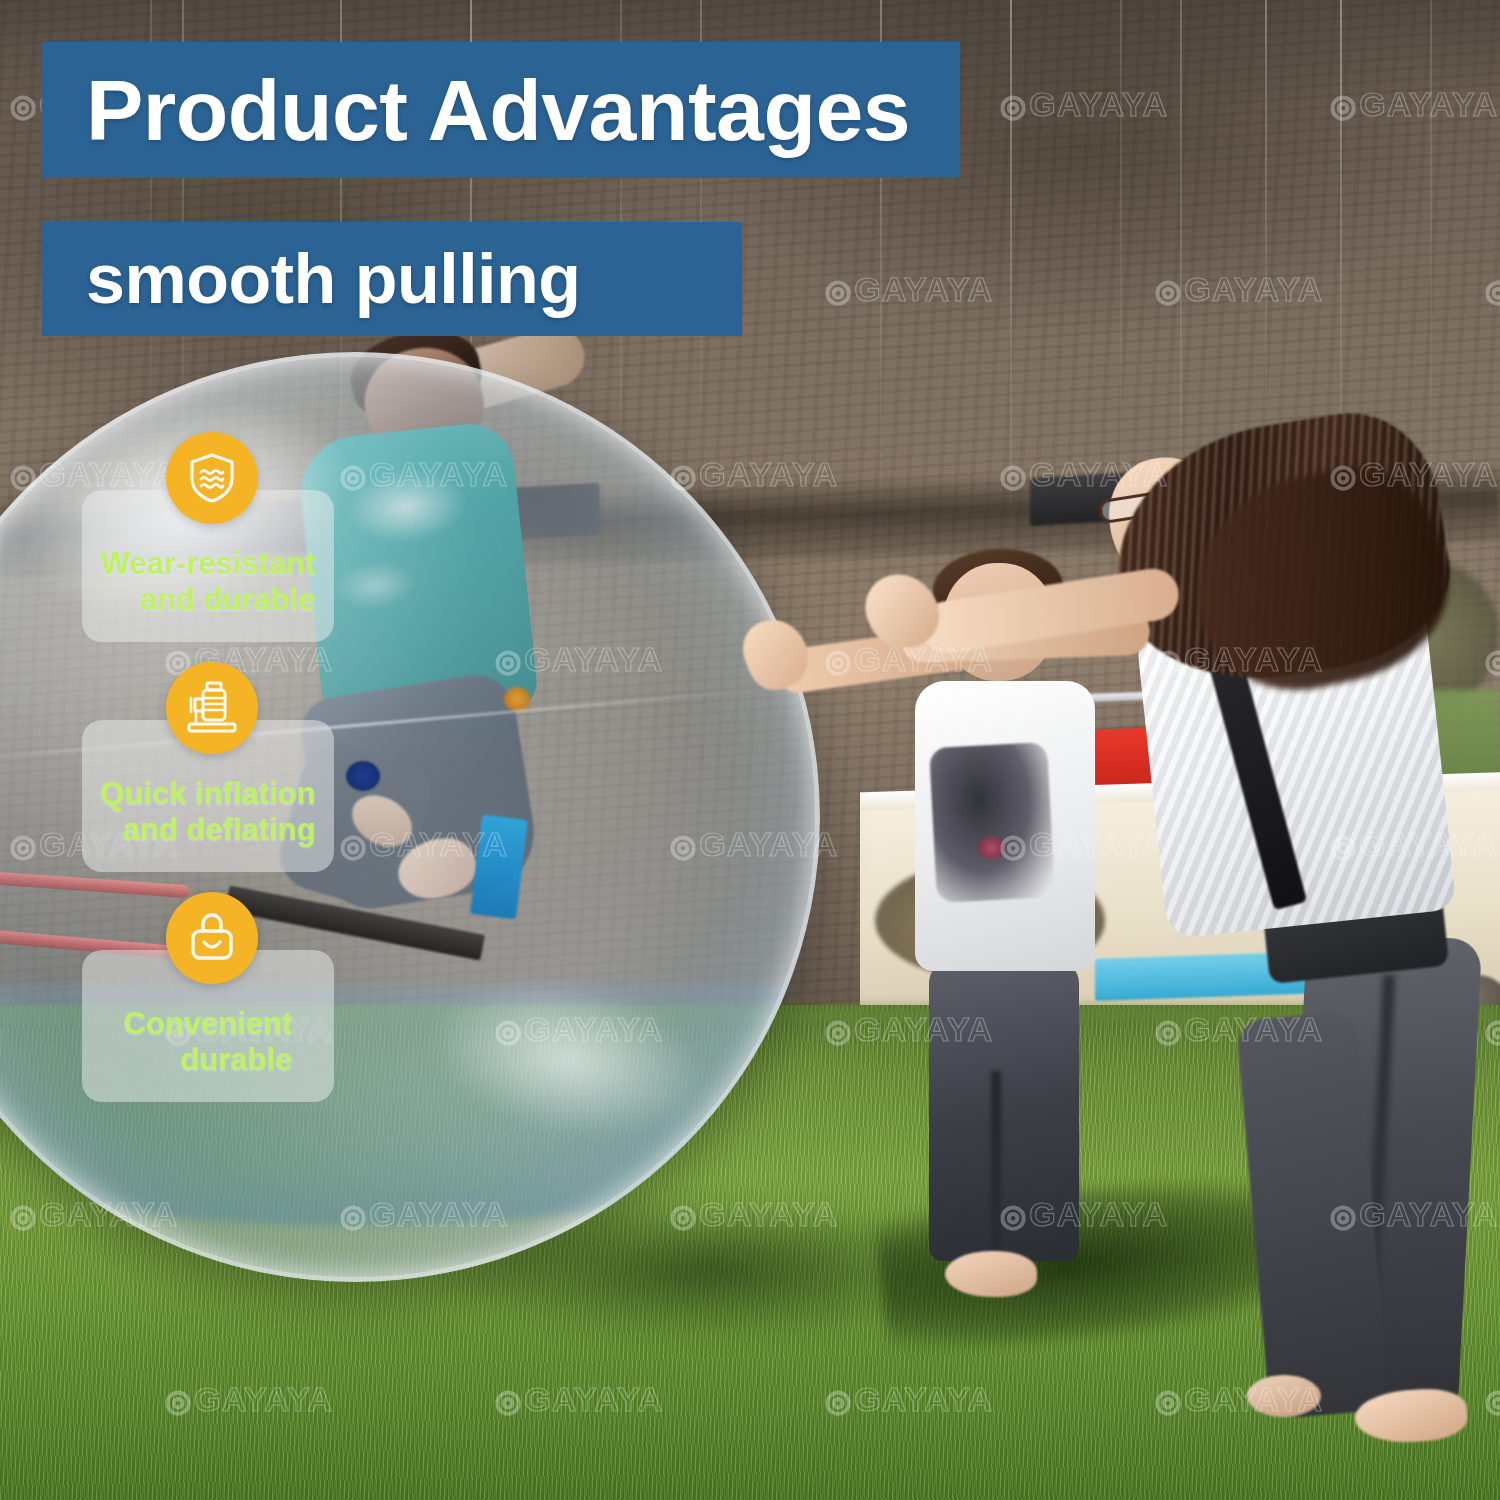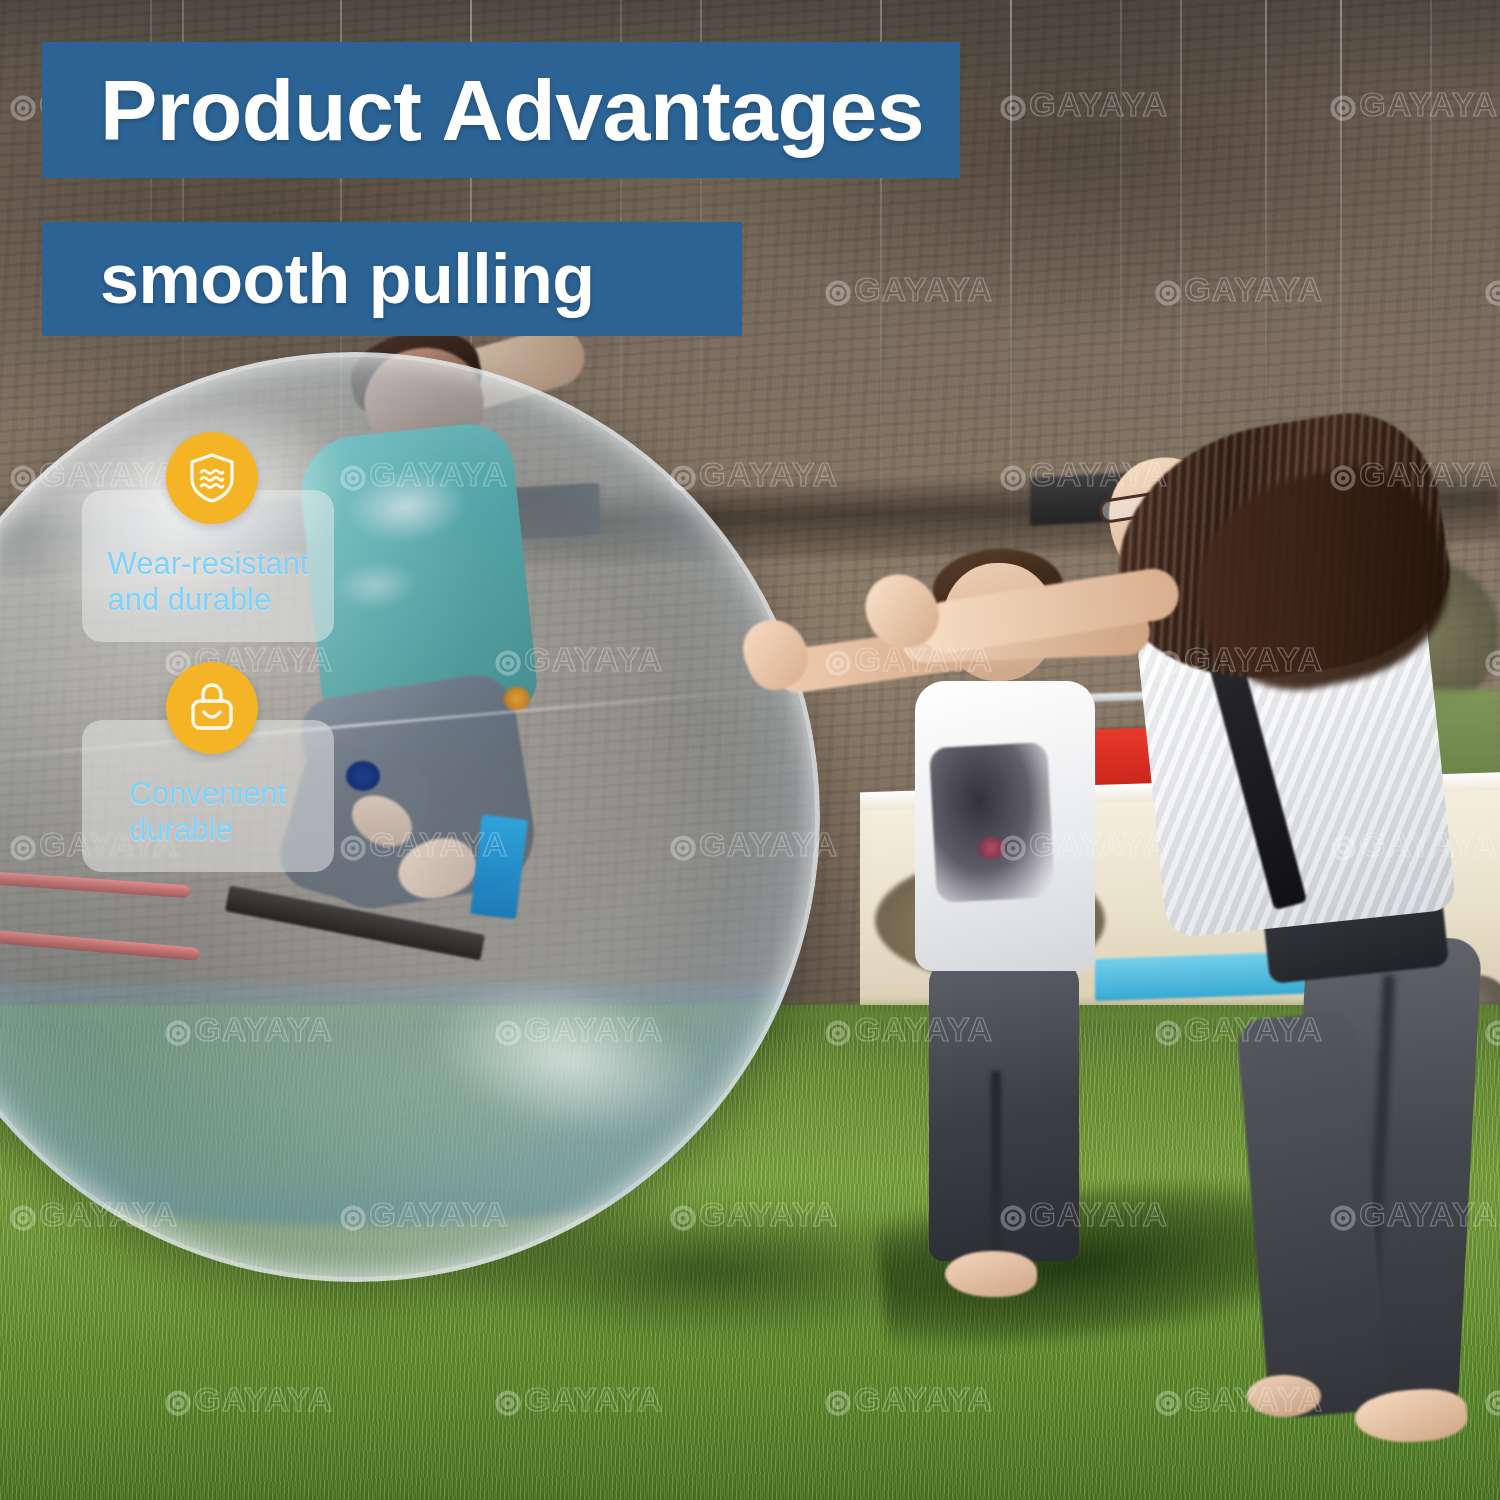--- a/index.html
+++ b/index.html
@@ -354,42 +354,42 @@
     color:transparent;-webkit-text-stroke:1.2px rgba(255,255,255,.30);
     white-space:nowrap;font-family:"Liberation Sans",sans-serif;
   }
   .wm span::before{content:"◎";-webkit-text-stroke:1.2px rgba(255,255,255,.30);margin-right:2px;font-size:30px;}
 
   
   .banner{
     position:absolute;background:#2b6394;display:flex;align-items:center;
   }
   .banner h1, .banner h2{
-    margin:14px;color:#ffffff;font-weight:700;line-height:1;
+    margin:0;color:#ffffff;font-weight:700;line-height:1;
     text-shadow:0 2px 5px rgba(0,0,0,.22);
     font-family:"Liberation Sans","DejaVu Sans",sans-serif;
   }
   #banner-1{left:42px;top:42px;width:918px;height:136px;padding-left:44px;}
   #banner-1 h1{font-size:86px;letter-spacing:-.5px;}
   #banner-2{left:42px;top:222px;width:700px;height:114px;padding-left:44px;}
   #banner-2 h2{font-size:70px;letter-spacing:-.5px;}
 
   
   .features{position:absolute;left:82px;top:432px;width:330px;}
   .feature{position:relative;height:230px;}
   .f-pill{
     position:absolute;left:0;top:58px;width:252px;min-height:152px;
     background:rgba(236,238,238,.50);
     border-radius:20px;
     display:flex;align-items:center;justify-content:center;
     padding:44px 10px 12px;
     backdrop-filter:blur(1px);
   }
   .f-label{
-    color:#7dd3fc;font-size:31px;line-height:1.16;text-align:left;font-weight:400;
+    color:#bef264;font-size:31px;line-height:1.16;text-align:right;font-weight:700;
     text-shadow:0 1px 2px rgba(255,255,255,.35);white-space:pre-line;
   }
   .f-icon{
     position:absolute;left:84px;top:0;width:92px;height:92px;border-radius:50%;
     background:#f4b425;display:flex;align-items:center;justify-content:center;
     box-shadow:0 3px 10px rgba(0,0,0,.18);z-index:3;
   }
   .f-icon svg{display:block;}
 </style>
 </head>
@@ -556,20 +556,39 @@
         <svg width="56" height="56" viewBox="0 0 56 56" fill="none" stroke="#fffaf0" stroke-width="3.2" stroke-linecap="round" stroke-linejoin="round">
           <path d="M28 5 L48 12 V29 C48 40 38 48 28 51 C18 48 8 40 8 29 V12 Z"></path>
           <path d="M17 22 q3 -3 6 0 t6 0 t6 0 t4 0" stroke-width="2.8"></path>
           <path d="M17 29 q3 -3 6 0 t6 0 t6 0 t4 0" stroke-width="2.8"></path>
           <path d="M17 36 q3 -3 6 0 t6 0 t6 0 t4 0" stroke-width="2.8"></path>
         </svg>
       </div>
     </div>
 
 
+    <div class="feature">
+      <div class="f-pill">
+        <div class="f-label">Quick inflation
+and deflating</div>
+      </div>
+      <div class="f-icon">
+        <svg width="58" height="58" viewBox="0 0 58 58" fill="none" stroke="#fffaf0" stroke-width="3" stroke-linecap="round" stroke-linejoin="round">
+          <rect x="24" y="4" width="14" height="7" rx="1.5"></rect>
+          <rect x="20" y="11" width="22" height="30" rx="4"></rect>
+          <line x1="20" y1="19" x2="42" y2="19" stroke-width="2.4"></line>
+          <line x1="20" y1="25" x2="42" y2="25" stroke-width="2.4"></line>
+          <line x1="20" y1="31" x2="42" y2="31" stroke-width="2.4"></line>
+          <path d="M20 20 h-8 v12 h8"></path>
+          <line x1="8" y1="19" x2="8" y2="33" stroke-width="2.6"></line>
+          <line x1="13" y1="33" x2="13" y2="45" stroke-width="2.6"></line>
+          <rect x="6" y="45" width="46" height="7" rx="2"></rect>
+        </svg>
+      </div>
+    </div>
 
     <div class="feature">
       <div class="f-pill">
         <div class="f-label">Convenient
 durable</div>
       </div>
       <div class="f-icon">
         <svg width="56" height="56" viewBox="0 0 56 56" fill="none" stroke="#fffaf0" stroke-width="3.4" stroke-linecap="round" stroke-linejoin="round">
           <path d="M19 21 V14 a9 9 0 0 1 18 0 v7"></path>
           <rect x="9" y="21" width="38" height="27" rx="7"></rect>

